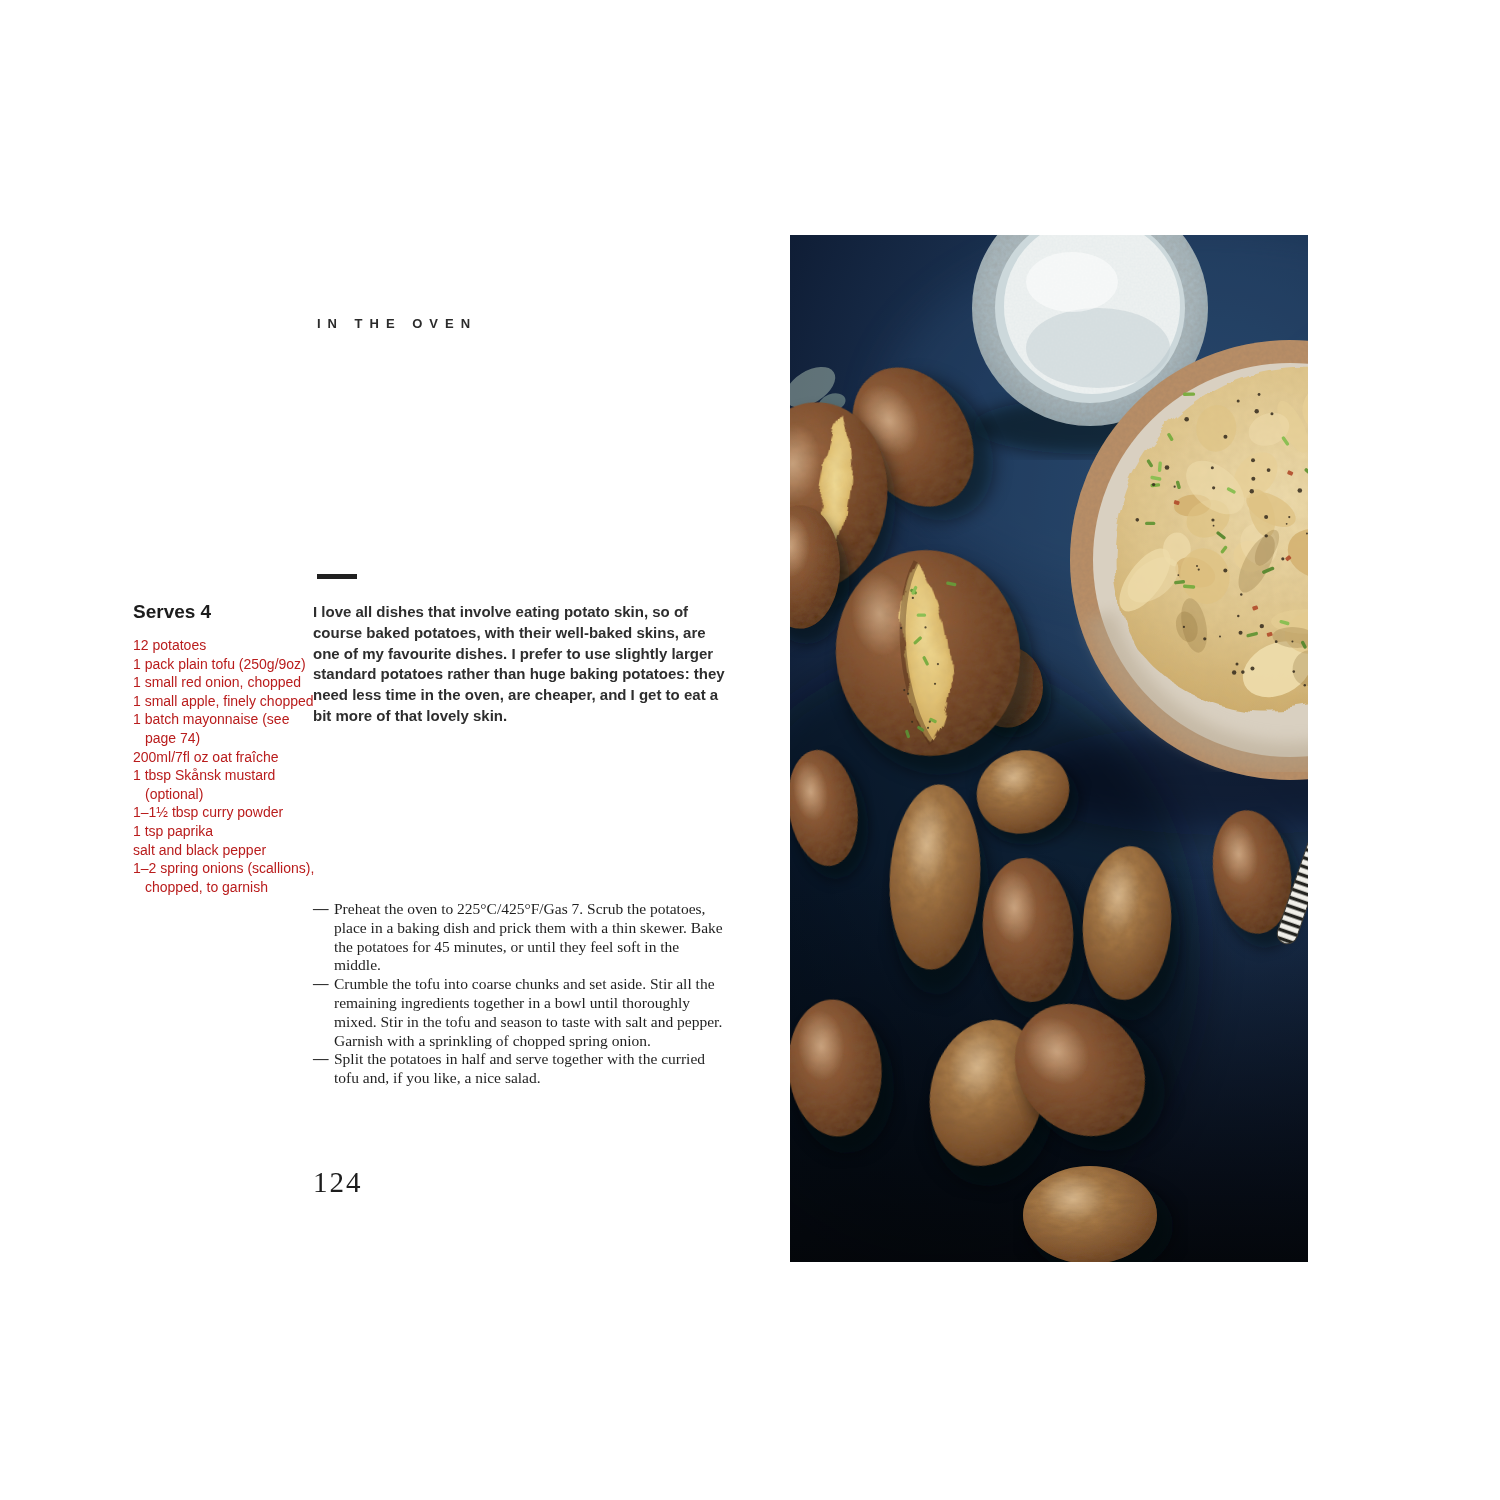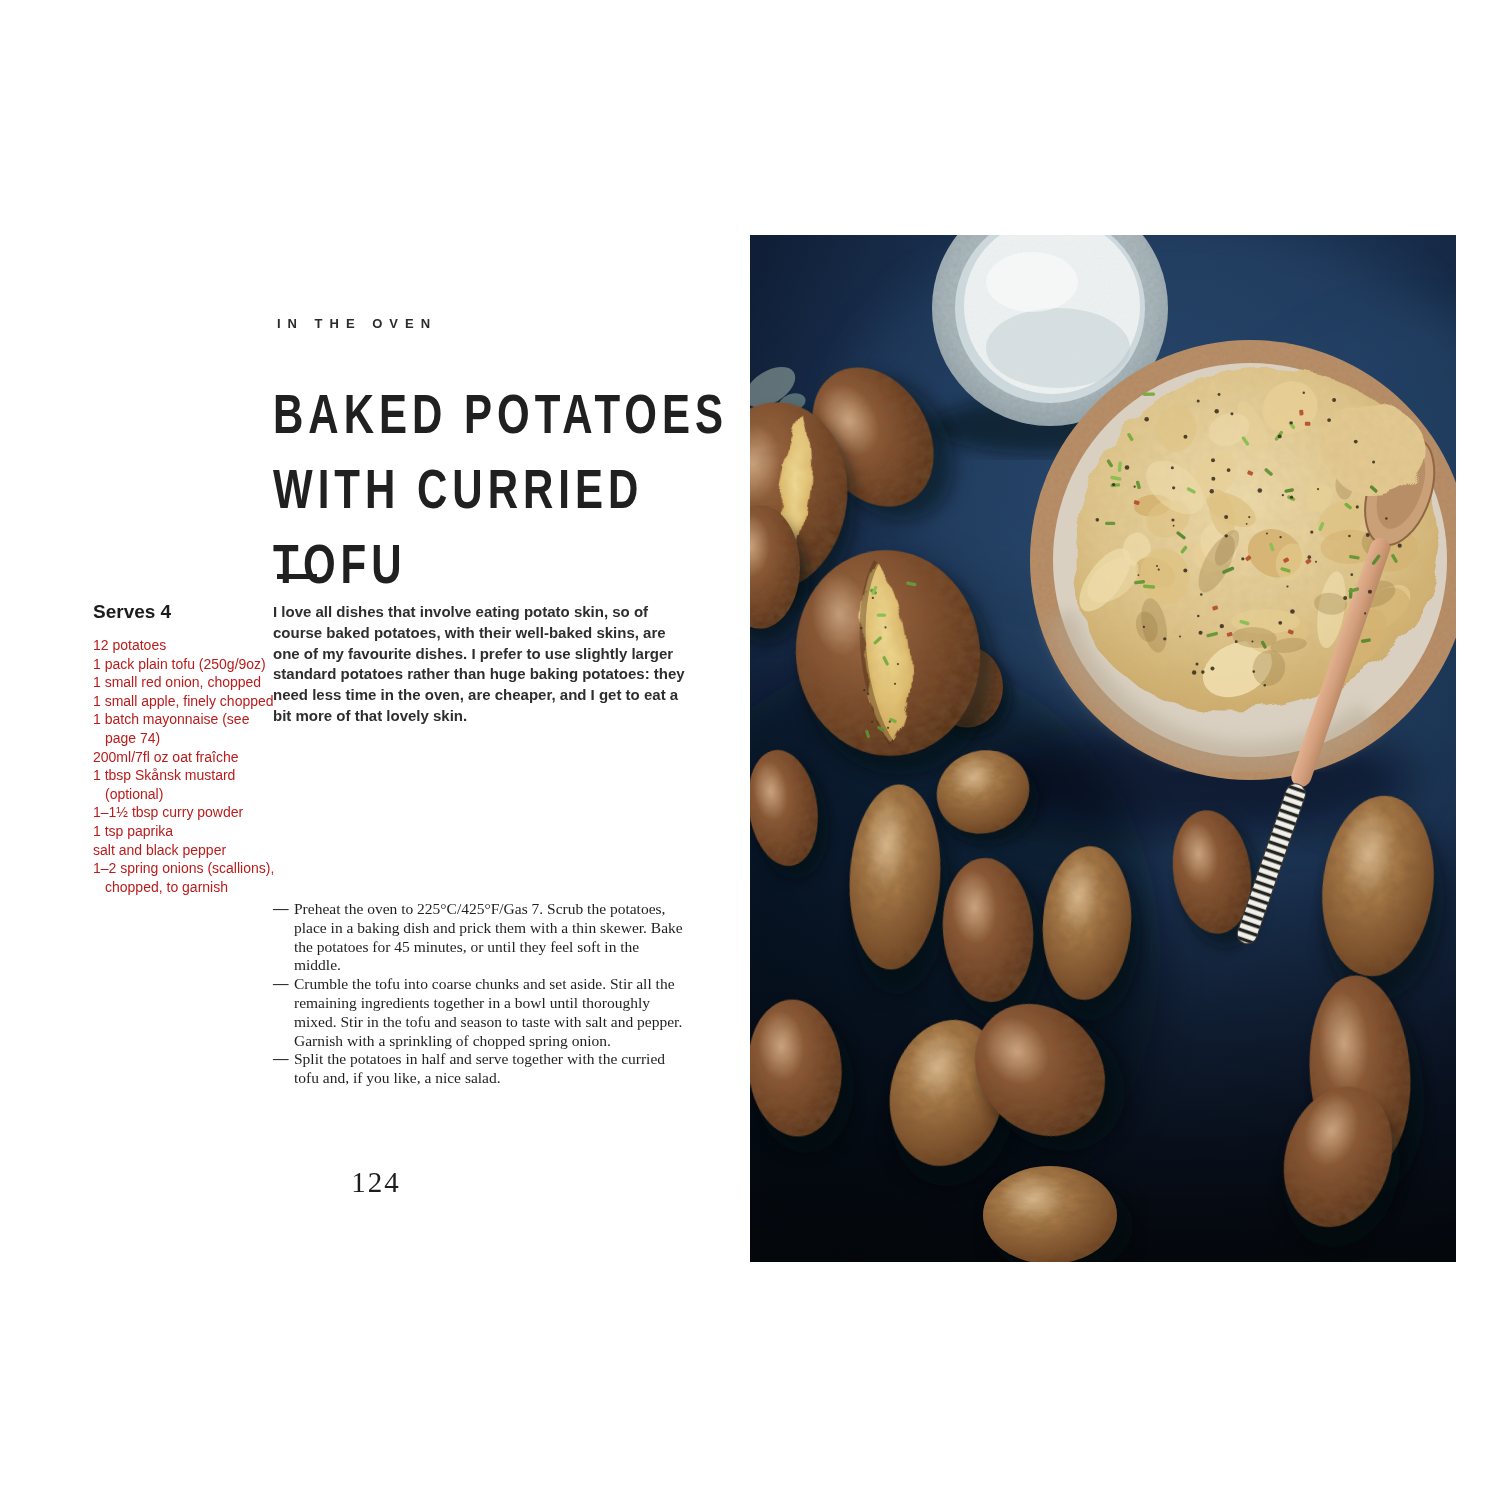--- a/index.html
+++ b/index.html
@@ -1,18 +1,18 @@
 <!DOCTYPE html>
 <html><head>
 <meta charset="utf-8">
 <style>
   html,body { margin:0; padding:0; background:#ffffff; }
   .page {
-    position:relative; width:1456px; height:1500px; overflow:hidden;
-    background:#ffffff; font-family:"Liberation Sans", sans-serif; color:#2b2b2b;
+    position:relative; width:1268px; height:1500px; overflow:hidden;
+    background:#ffffff; font-family:"Liberation Sans", sans-serif; color:#2b2b2b;margin-left:40px;
   }
   .eyebrow {
     position:absolute; left:277px; top:316px;
     font-size:13px; font-weight:bold; letter-spacing:7px; color:#2b2b2b; white-space:nowrap;
   }
   .title { position:absolute; left:273px; top:388px; }
   .title-line {
     font-size:42px; font-weight:bold; letter-spacing:5px; color:#202020;
     line-height:54px; height:54px; margin-bottom:21px; white-space:nowrap;
     transform:scaleY(1.32); transform-origin:0 50%;
@@ -23,38 +23,33 @@
   .ing {
     font-size:14px; line-height:18.6px; color:#b91c1c;
     padding-left:12px; text-indent:-12px;
   }
   .intro { position:absolute; left:273px; top:602px; width:421px; }
   .intro p { margin:0 0 29px 0; font-size:15px; font-weight:bold; line-height:20.8px; color:#2e2e2e; }
   .method { position:absolute; left:273px; top:900px; width:414px; font-family:"Liberation Serif", serif; }
   .step { position:relative; font-size:15.5px; line-height:18.8px; color:#1f1f1f; padding-left:21px; margin:0; }
   .step .marker { position:absolute; left:0; top:-1px; font-weight:bold; }
   .pagenum {
-    position:absolute; left:273px; top:1166px; width:206px; text-align:center;
+    position:absolute; left:273px; top:1166px; width:206px; 
     font-family:"Liberation Serif", serif; font-size:29px; letter-spacing:2px; color:#1d1d1d;
   }
   .photo { position:absolute; left:750px; top:235px; width:746px; height:1027px; background:#0d1830; }
   .photo svg { display:block; width:746px; height:1027px; }
 </style>
 </head>
 <body>
 
 <div class="page">
 
   <div class="eyebrow">IN THE OVEN</div>
 
-  <div class="title">
-    <div class="title-line">BAKED POTATOES</div>
-    <div class="title-line">WITH CURRIED</div>
-    <div class="title-line">TOFU</div>
-  </div>
   <div class="title-dash"></div>
 
   <div class="sidebar">
     <p class="serves">Serves 4</p>
     <div>
 
         <div class="ing">12 potatoes</div>
 
         <div class="ing">1 pack plain tofu (250g/9oz)</div>
 

